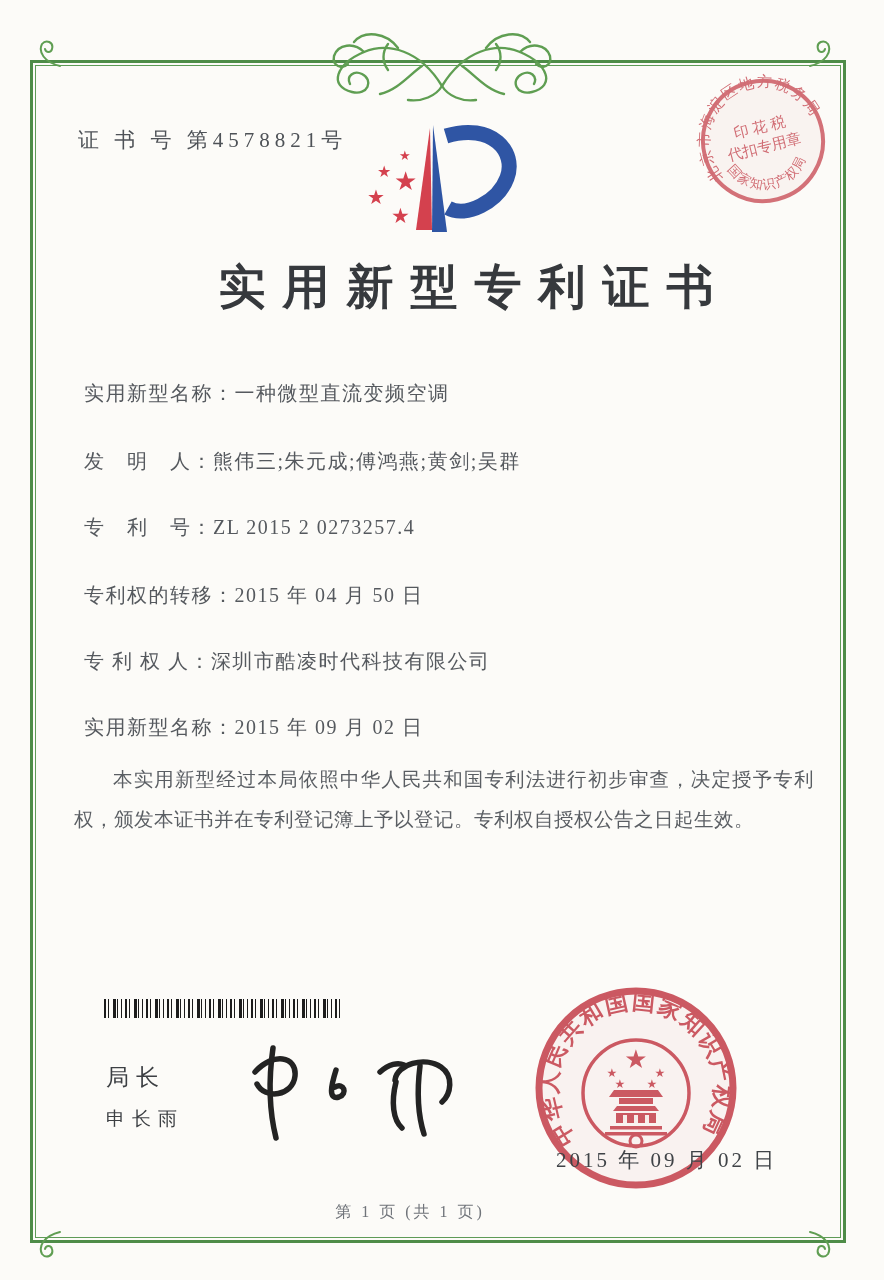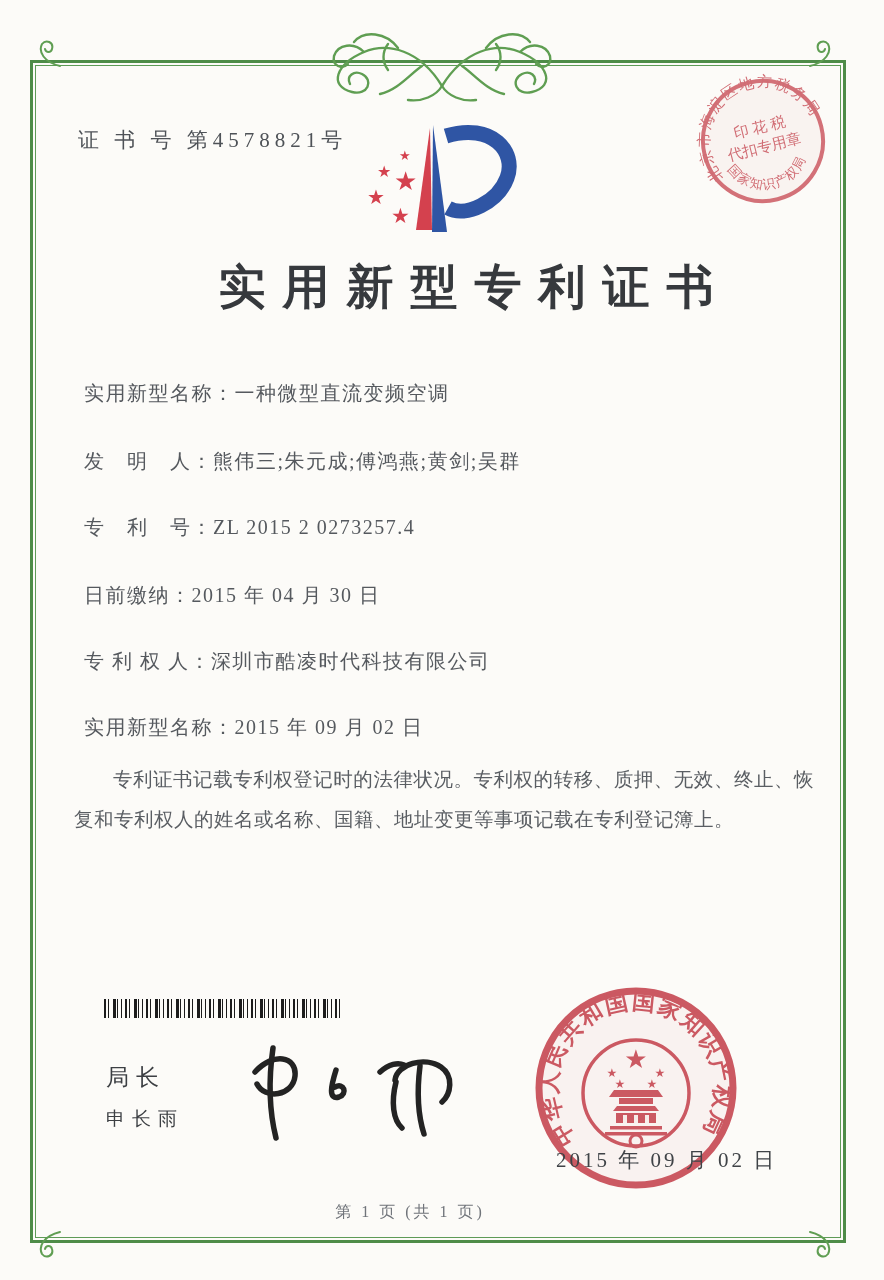--- a/index.html
+++ b/index.html
@@ -143,26 +143,26 @@
   </text>
   <text x="75" y="66" text-anchor="middle" fill="#c9545d" font-size="15">印 花 税</text>
   <text x="75" y="86" text-anchor="middle" fill="#c9545d" font-size="15">代扣专用章</text>
 </svg>
 
 <div class="doc-title">实用新型专利证书</div>
 
 <div class="field f0"><span>实用新型名称：</span><span>一种微型直流变频空调</span></div>
 <div class="field f1"><span>发　明　人：</span><span>熊伟三;朱元成;傅鸿燕;黄剑;吴群</span></div>
 <div class="field f2"><span>专　利　号：</span><span>ZL 2015 2 0273257.4</span></div>
-<div class="field f3"><span>日前缴纳：</span><span>2015 年 04 月 30 日</span></div>
+<div class="field f3"><span>专利权的转移：</span><span>2015 年 04 月 50 日</span></div>
 <div class="field f4"><span>专 利 权 人：</span><span>深圳市酷凌时代科技有限公司</span></div>
 <div class="field f5"><span>实用新型名称：</span><span>2015 年 09 月 02 日</span></div>
 
 <div class="body-text">
-  <p>专利证书记载专利权登记时的法律状况。专利权的转移、质押、无效、终止、恢复和专利权人的姓名或名称、国籍、地址变更等事项记载在专利登记簿上。</p>
+  <p>本实用新型经过本局依照中华人民共和国专利法进行初步审查，决定授予专利权，颁发本证书并在专利登记簿上予以登记。专利权自授权公告之日起生效。</p>
 </div>
 
 <div class="barcode"></div>
 
 <div class="sig-title">局长</div>
 <div class="sig-name">申长雨</div>
 
 <svg class="sig-image" width="225" height="105" viewBox="0 0 225 105">
   <g stroke="#232323" stroke-width="5.5" fill="none" stroke-linecap="round" stroke-linejoin="round">
     <path d="M30,8 C26,36 26,70 33,98"></path>

